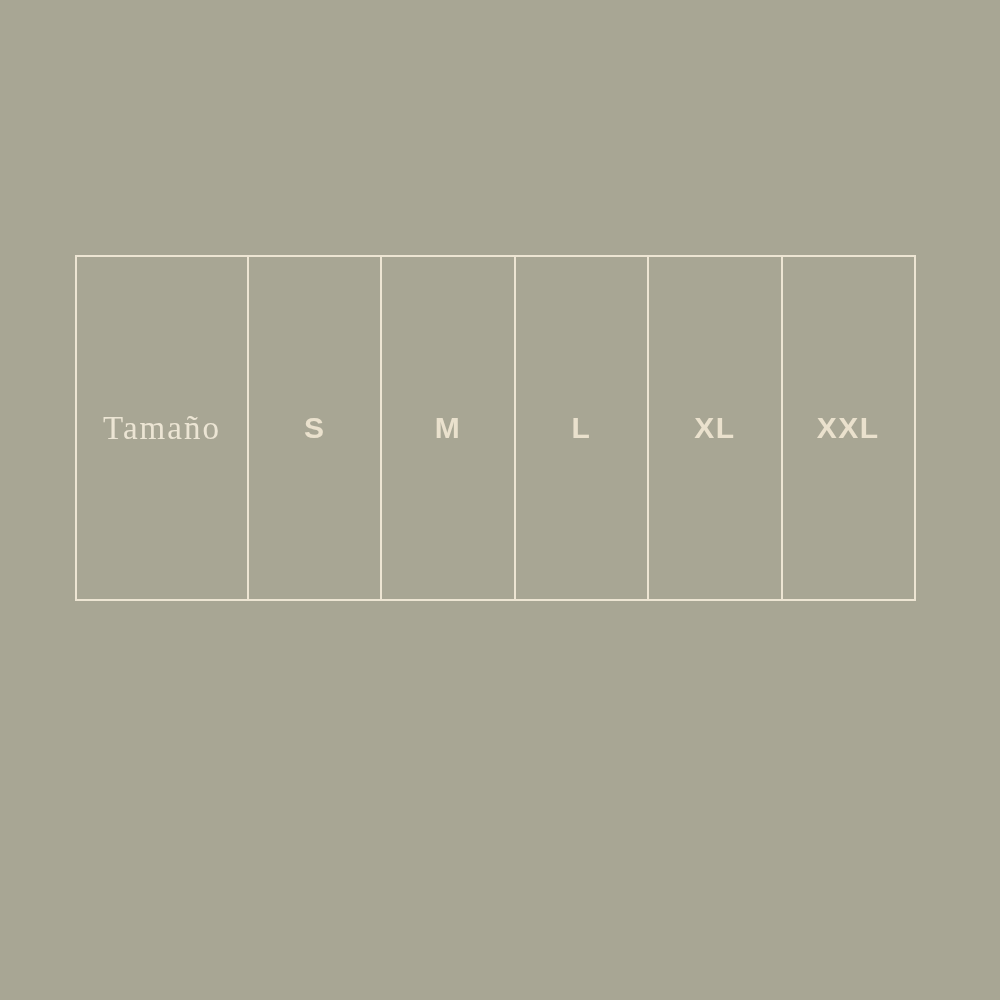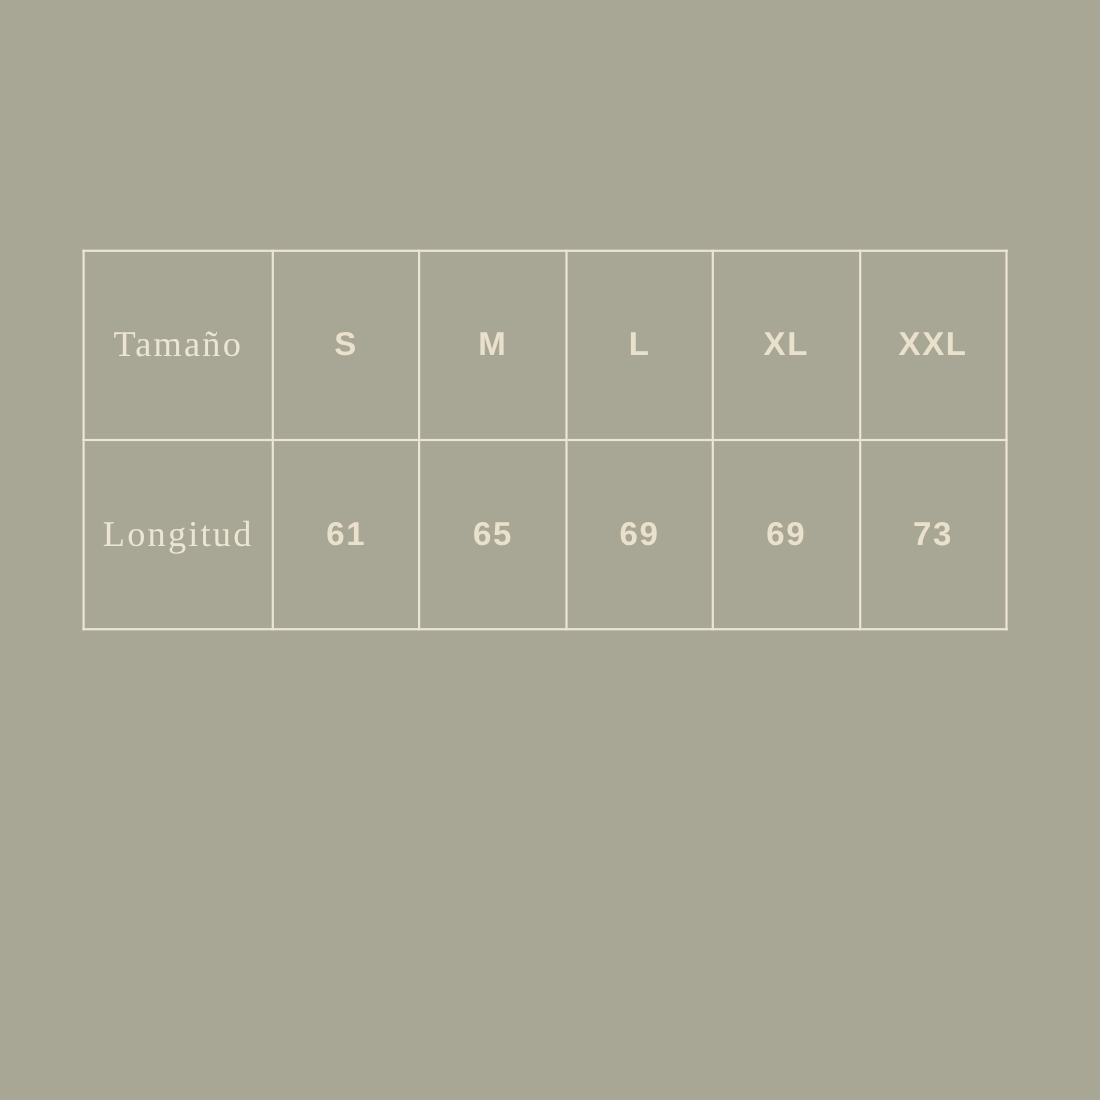--- a/index.html
+++ b/index.html
@@ -10,20 +10,21 @@
     width: 1000px;
     height: 1000px;
     position: relative;
     background: #a8a694;
     font-family: "Liberation Sans", sans-serif;
     overflow: hidden;
   }
   .canvas {
     position: absolute;
     inset: 0;
+    margin-top: 28px;
   }
   table.size-table {
     position: absolute;
     left: 75px;
     top: 227px;
     width: 841px;
     height: 346px;
     border-collapse: collapse;
     table-layout: fixed;
   }
@@ -72,27 +73,19 @@
   <table class="size-table">
     <tbody>
       <tr>
         <td class="row-label">Tamaño</td>
         <td class="cell-value">S</td>
         <td class="cell-value">M</td>
         <td class="cell-value">L</td>
         <td class="cell-value">XL</td>
         <td class="cell-value">XXL</td>
       </tr>
-      <tr>
-        <td class="row-label">Longitud</td>
-        <td class="cell-value">61</td>
-        <td class="cell-value">65</td>
-        <td class="cell-value">69</td>
-        <td class="cell-value">69</td>
-        <td class="cell-value">73</td>
-      </tr>
     </tbody>
   </table>
 
   <div class="notice">
   </div>
 
 </div>
 
 </body></html>

